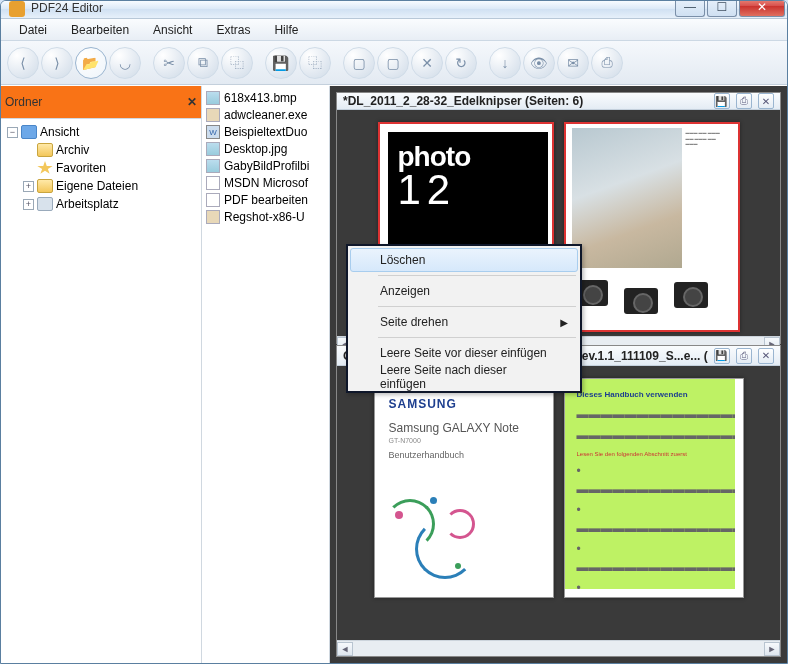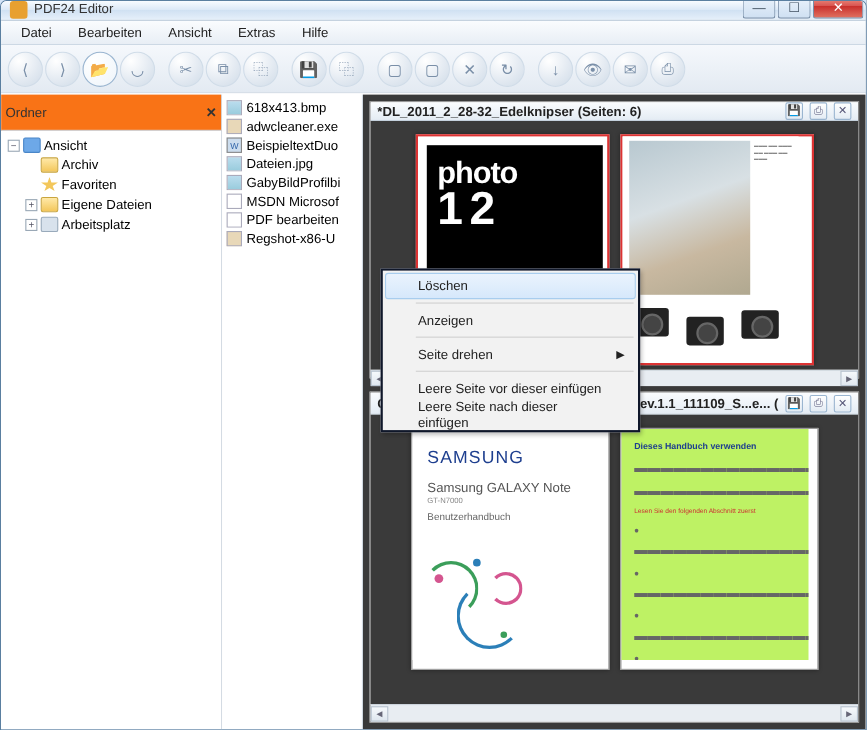--- a/index.html
+++ b/index.html
@@ -32,50 +32,50 @@
 .ic.star{background:#f3c75b;clip-path:polygon(50% 0,61% 35%,98% 35%,68% 57%,79% 91%,50% 70%,21% 91%,32% 57%,2% 35%,39% 35%)}
 .ic.pc{background:#d8e2ec;border:1px solid #9ab;border-radius:2px}
 .panel-mid{width:128px;border-right:1px solid #d0d8e0;padding:2px 0;overflow:hidden;background:#fff}
 .file-item{display:flex;align-items:flex-end;height:17px;padding:0 4px;gap:4px;white-space:nowrap;overflow:hidden}
 .fic{width:14px;height:14px;flex:0 0 14px;border:1px solid #aab;background:#fff;font-size:8px;display:flex;align-items:center;justify-content:center}
 .fic.img{background:linear-gradient(#bde,#9cd)}
 .fic.exe{background:#e8d8b8}
 .fic.doc{background:#cde;color:#36a}
 .fic.pdf{background:#fcc;color:#c33}
 .fic.txt{background:#fff}
-.panel-right{flex:1;background:#3a3a3a;padding:6px;overflow:hidden;display:flex;flex-direction:column;gap:12px;position:relative}
+.panel-right{flex:1;background:#3a3a3a;padding:6px;overflow:hidden;display:flex;flex-direction:column;gap:1px;position:relative}
 .doc{background:#fff;border:1px solid #888;display:flex;flex-direction:column}
 .doc-hdr{height:20px;background:linear-gradient(#fafcfe,#e4ecf4);border-bottom:1px solid #c4d0dc;display:flex;align-items:center;padding:0 6px;gap:6px}
 .doc-hdr .t{flex:1;font-weight:bold;color:#222;white-space:nowrap;overflow:hidden}
 .doc-hdr .ib{width:16px;height:16px;border:1px solid #9ab5d0;border-radius:2px;background:linear-gradient(#fff,#e4ecf4);display:flex;align-items:center;justify-content:center;color:#557;font-size:10px}
 .doc-body{flex:1;background:#3a3a3a;padding:12px 8px 4px;display:flex;gap:10px;justify-content:center;align-items:flex-start;position:relative}
 .page{background:#fff;border:2px solid #d33;box-shadow:0 0 4px rgba(0,0,0,.4)}
 .page.noborder{border:1px solid #999}
 .scrollbar-h{height:16px;background:#e8edf2;border-top:1px solid #ccd4dc;display:flex;align-items:center}
 .scrollbar-h .arrow{width:16px;height:14px;background:linear-gradient(#f6f9fc,#dfe7ef);border:1px solid #b8c4d0;display:flex;align-items:center;justify-content:center;font-size:9px;color:#667}
 .scrollbar-h .track{flex:1;height:14px}
 .scrollbar-h .thumb{width:60px;height:12px;margin:1px;background:linear-gradient(#eef3f8,#d6e0ea);border:1px solid #aebccb;border-radius:2px}
 .ctx-menu{position:absolute;left:346px;top:244px;width:236px;background:#f2f2f2;border:2px solid #0f172a;box-shadow:2px 2px 4px rgba(0,0,0,.25);padding:2px;z-index:50}
 .ctx-item{height:24px;display:flex;align-items:center;padding:0 28px 0 30px;color:#222;position:relative}
 .ctx-item.hover{background:linear-gradient(#eaf3fd,#d6e8fb);border:1px solid #a8cdee;border-radius:3px;padding:0 27px 0 29px}
 .ctx-item .arrow-r{position:absolute;right:10px;font-size:10px}
 .ctx-sep{height:1px;background:#d0d0d0;margin:3px 2px 3px 28px}
 
 .photo12{width:160px;height:120px;background:#000;color:#fff;padding:14px 10px;font-family:Arial,sans-serif}
 .photo12 .p{font-weight:900;font-size:28px;letter-spacing:-1px;line-height:.75}
-.photo12 .n{font-weight:700;font-size:42px;letter-spacing:6px;line-height:.9;margin-top:4px}
+.photo12 .n{font-weight:400;font-size:42px;letter-spacing:6px;line-height:.9;margin-top:4px}
 
 .mag{width:160px;height:200px;background:#fff;position:relative;overflow:hidden}
 .mag .ph{position:absolute;left:6px;top:4px;width:110px;height:140px;background:linear-gradient(160deg,#b8c8d0 0%,#d8e0e4 40%,#c8b8a0 70%,#b0a890 100%)}
 .mag .cam{position:absolute;width:34px;height:26px;background:#222;border-radius:3px}
 .mag .cam::after{content:"";position:absolute;left:9px;top:5px;width:16px;height:16px;border-radius:50%;background:#444;border:2px solid #666}
 .mag .txt{position:absolute;right:4px;top:6px;width:36px;font-size:4px;color:#888;line-height:1.4}
 
 .sams{width:170px;height:210px;background:#fff;padding:18px 14px;position:relative;overflow:hidden}
-.sams .logo{color:#1e3f8f;font-weight:normal;font-size:16px;letter-spacing:1px}
+.sams .logo{color:#1e3f8f;font-weight:bold;font-size:12px;letter-spacing:1px}
 .sams .gn{margin-top:10px;font-size:11px;color:#555}
 .sams .sub{font-size:7px;color:#888;margin-top:2px}
 .sams .bh{font-size:9px;color:#666;margin-top:6px}
 .sams .deco{position:absolute;left:0;bottom:0;width:130px;height:110px}
 .sams .sw{position:absolute;border-radius:50%}
 
 .manpg{width:170px;height:210px;background:#bef264;padding:10px 12px;font-size:5px;color:#666;line-height:1.5;overflow:hidden}
 .manpg h4{font-size:8px;color:#1e3f8f;margin-bottom:4px}
 .manpg .red{color:#c33;font-size:6px;margin:6px 0 3px}
 .manpg p{margin-bottom:3px}
@@ -171,21 +171,21 @@
       <div class="file-item">
           <span class="fic exe"></span>
           <span>adwcleaner.exe</span>
         </div>
       <div class="file-item">
           <span class="fic doc">W</span>
           <span>BeispieltextDuo</span>
         </div>
       <div class="file-item">
           <span class="fic img"></span>
-          <span>Dateien.jpg</span>
+          <span>Desktop.jpg</span>
         </div>
       <div class="file-item">
           <span class="fic img"></span>
           <span>GabyBildProfilbi</span>
         </div>
       <div class="file-item">
           <span class="fic txt"></span>
           <span>MSDN Microsof</span>
         </div>
       <div class="file-item">

